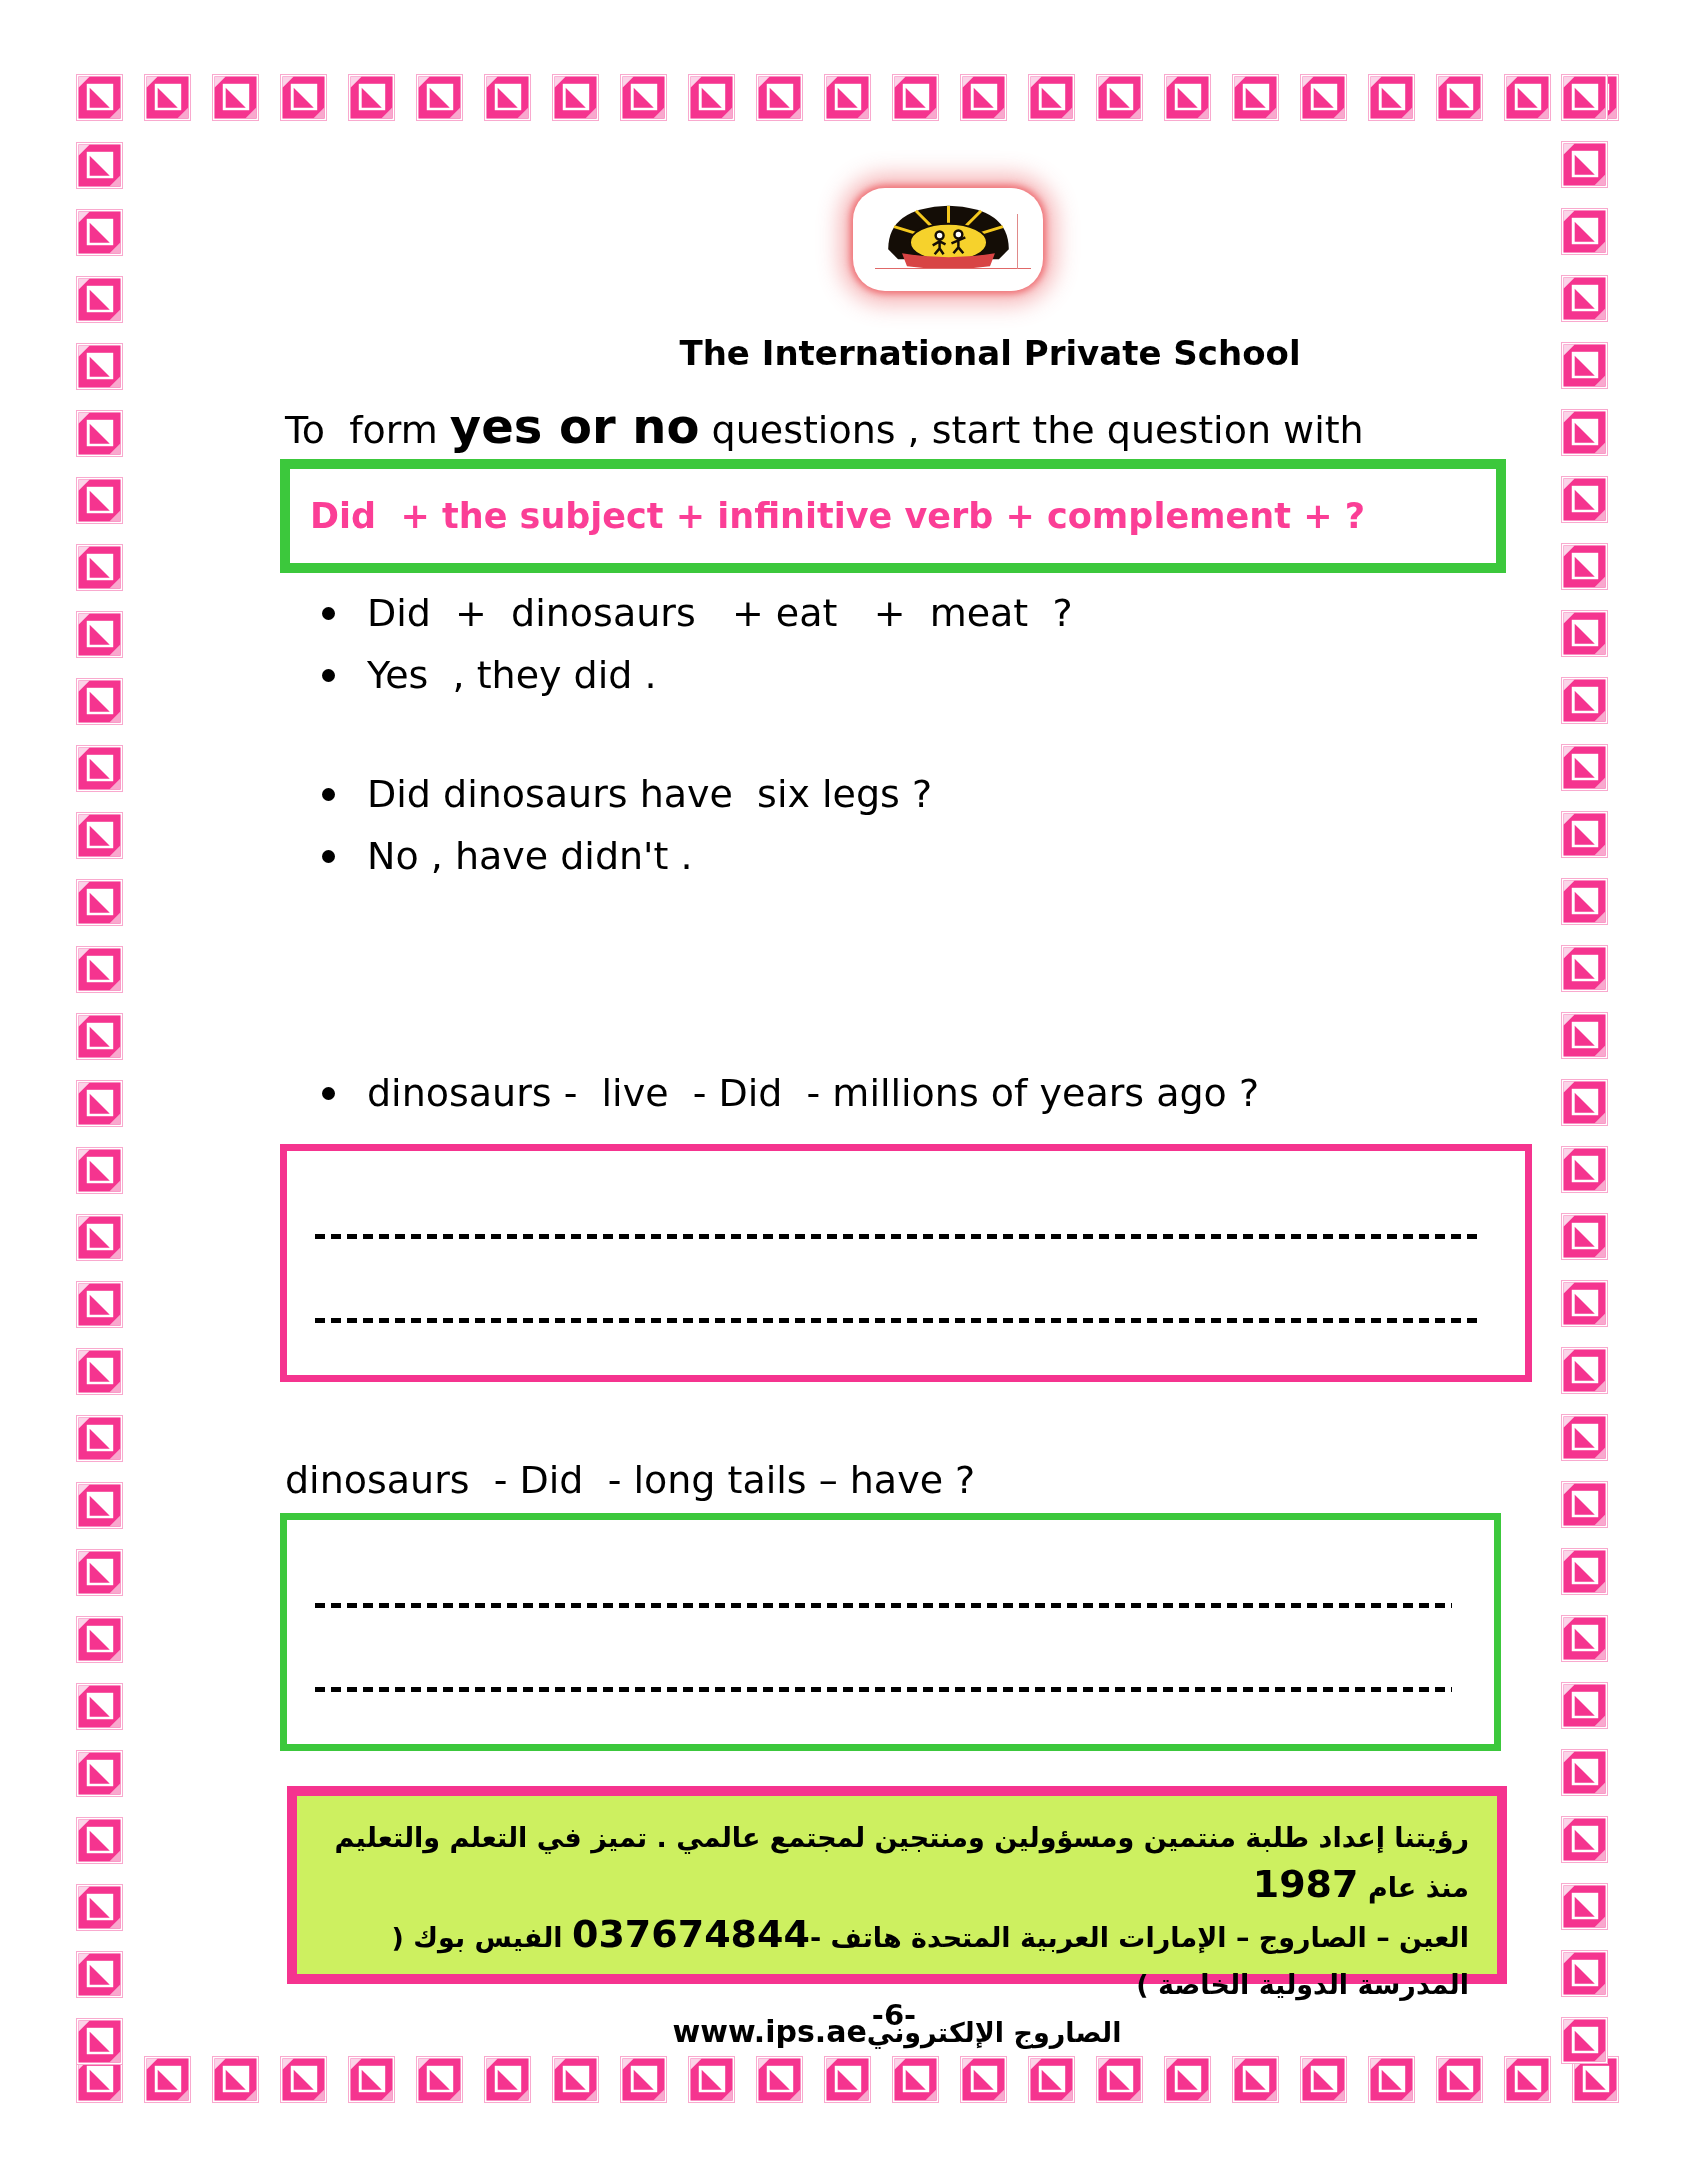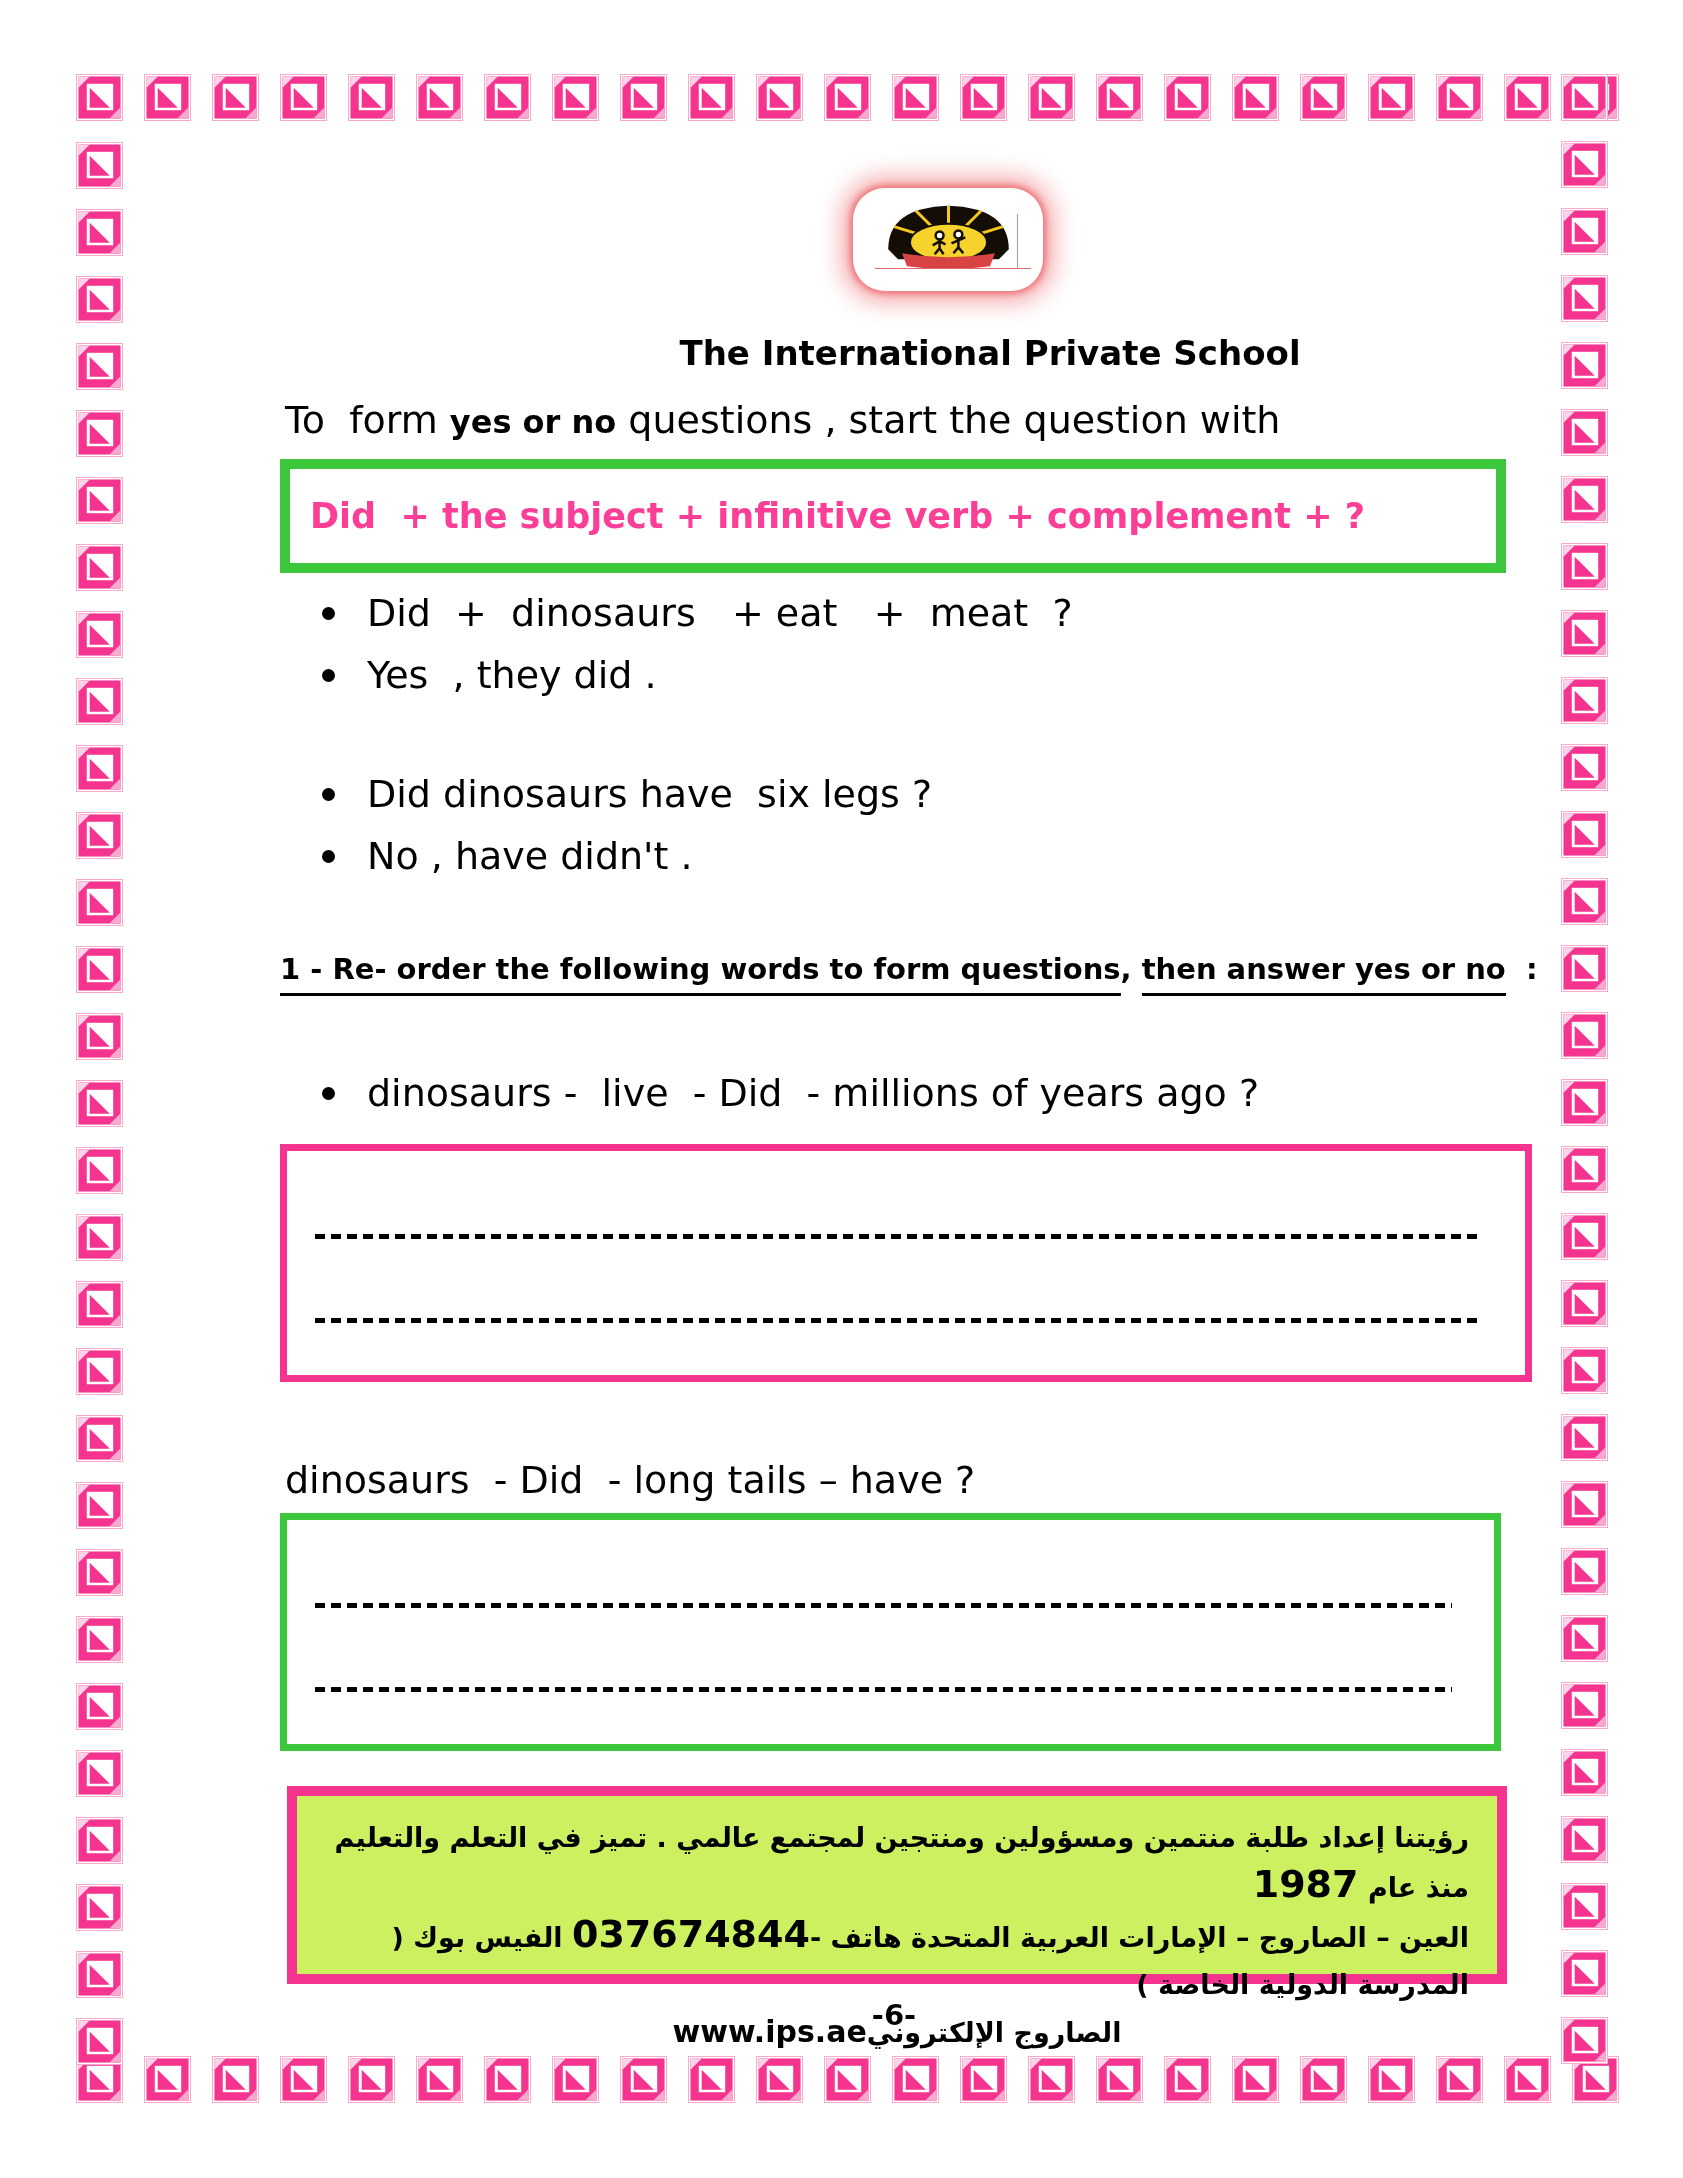--- a/index.html
+++ b/index.html
@@ -38,21 +38,21 @@
   
   .school-title{
     position:absolute;left:280px;top:333px;width:1252px;
     text-align:center;padding-left:168px;box-sizing:border-box;
     font-size:34px;font-weight:bold;color:#000;white-space:pre;
   }
   .intro-line{
     position:absolute;left:285px;top:398px;
     font-size:38px;color:#000;white-space:pre;
   }
-  .intro-line .big{font-size:32px;font-weight:bold;}
+  .intro-line .big{font-size:48px;font-weight:bold;}
 
   
   .rule-box{
     position:absolute;left:280px;top:459px;width:1226px;height:114px;
     box-sizing:border-box;border:10px solid var(--green-border);
     background:#fff;display:flex;align-items:center;
   }
   .rule-box .formula{
     padding-left:20px;font-size:35px;font-weight:bold;
     color:var(--rule-text-pink);white-space:pre;
@@ -987,21 +987,20 @@
     <div class="formula">Did  + the subject + infinitive verb + complement + ?</div>
   </div>
 
   <div class="examples">
     <div class="ex-item"><span class="dot"></span><span>Did  +  dinosaurs   + eat   +  meat  ?</span></div>
     <div class="ex-item"><span class="dot"></span><span>Yes  , they did .</span></div>
     <div class="ex-item gap"><span class="dot"></span><span>Did dinosaurs have  six legs ?</span></div>
     <div class="ex-item"><span class="dot"></span><span>No , have didn't .</span></div>
   </div>
 
-  <div class="instruction"><span class="u">1 - Re- order the following words to form questions</span><span>, </span><span class="u">then answer yes or no</span><span>  :</span></div>
 
   <div class="q-line q1"><span class="dot"></span><span>dinosaurs -  live  - Did  - millions of years ago ?</span></div>
 
   <div class="answer-box pink">
     <div class="answer-line l1"></div>
     <div class="answer-line l2"></div>
   </div>
 
   <div class="q-line q2"><span>dinosaurs  - Did  - long tails – have ?</span></div>
 

